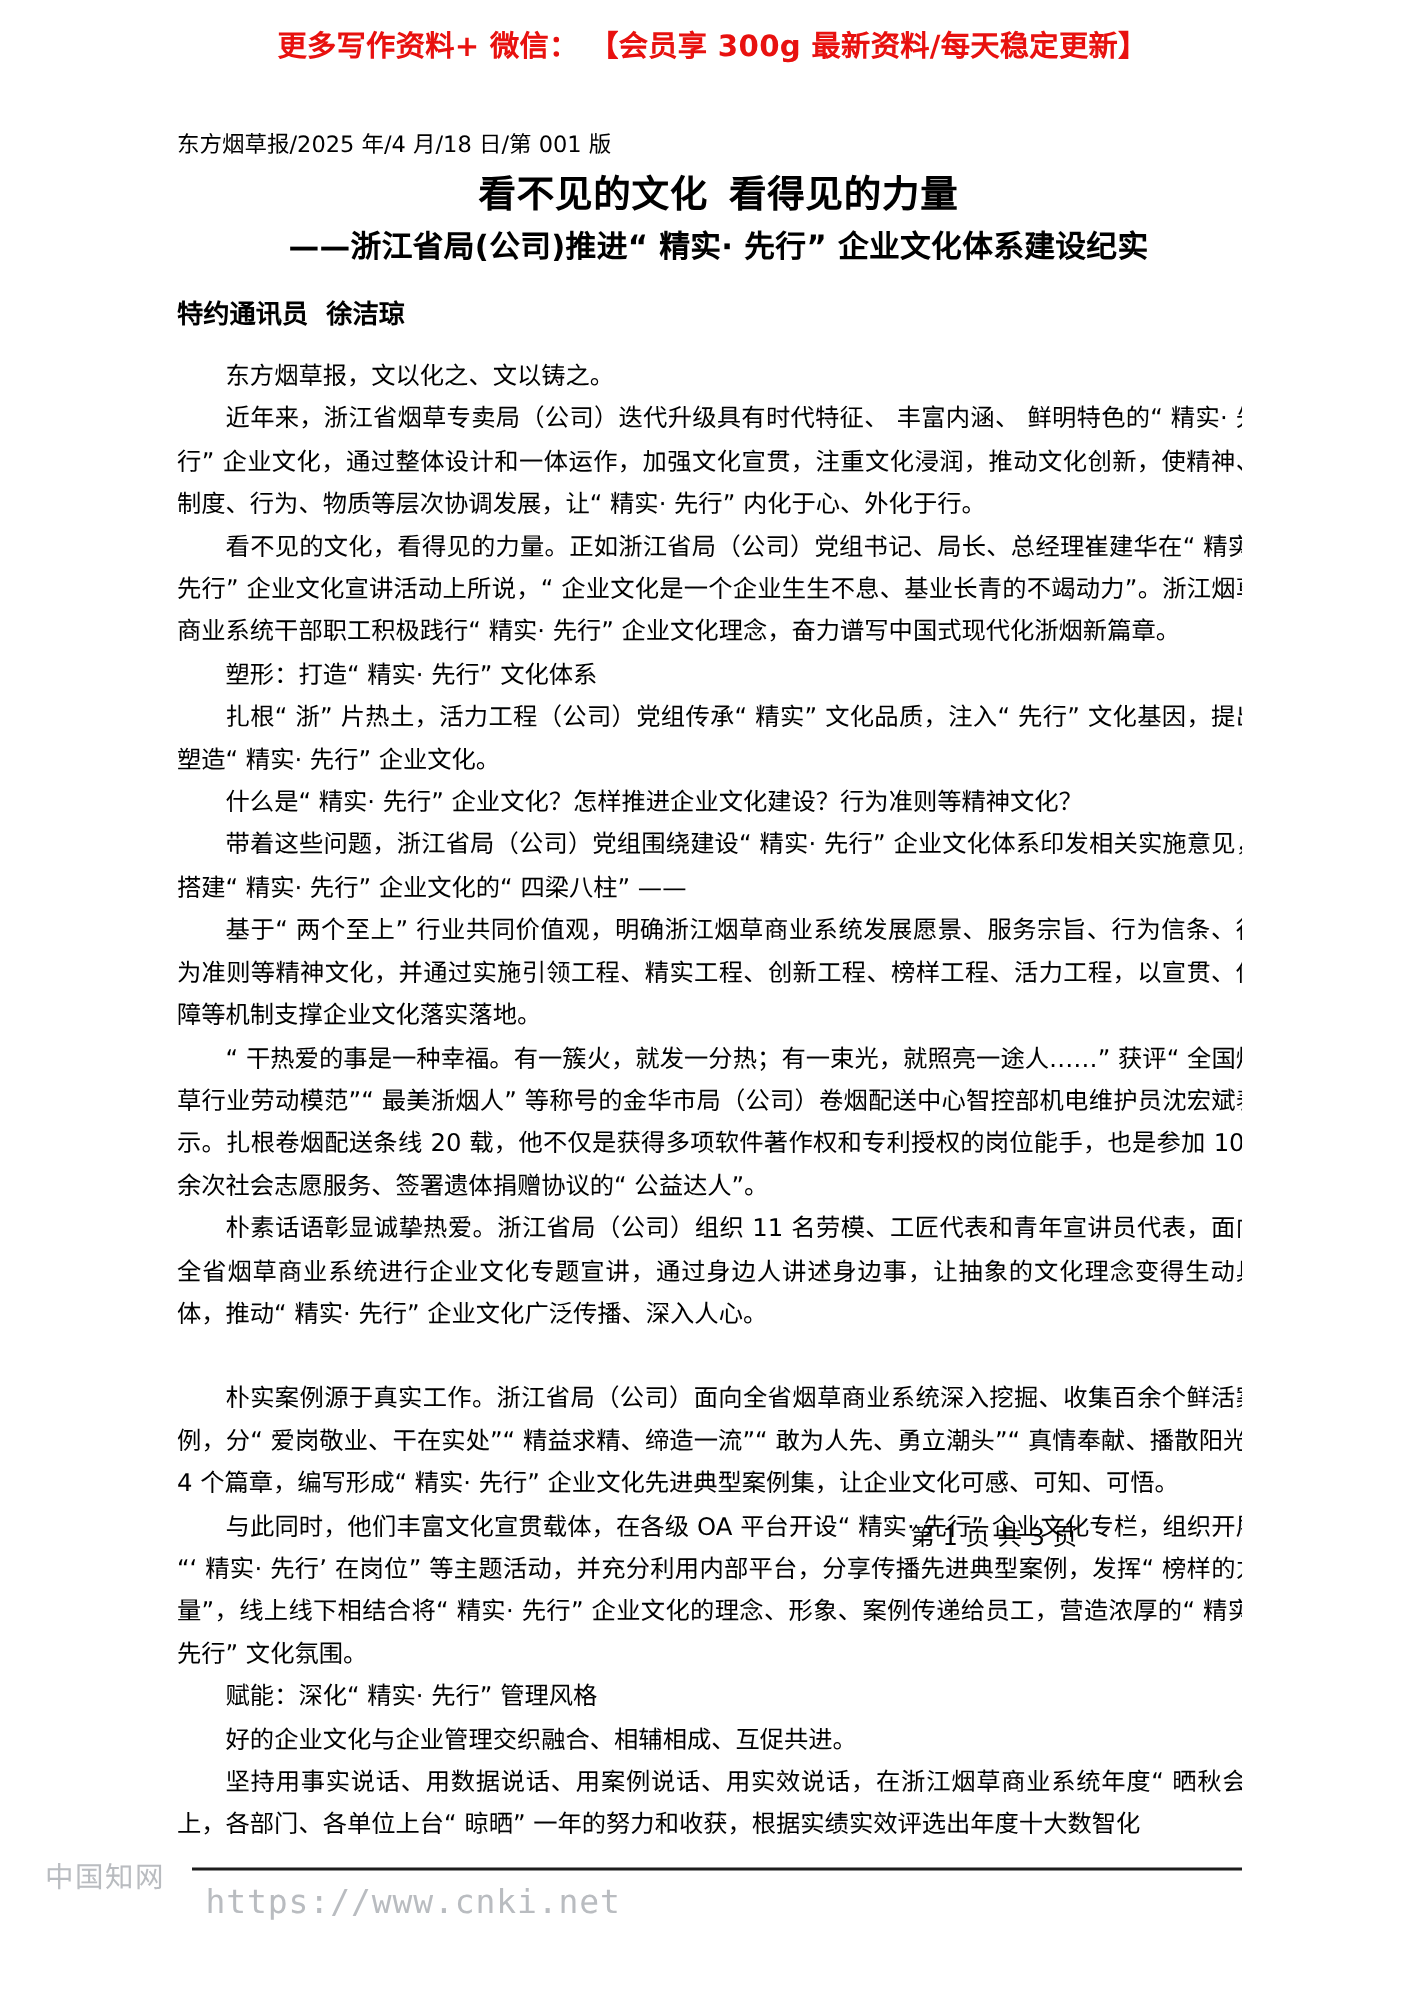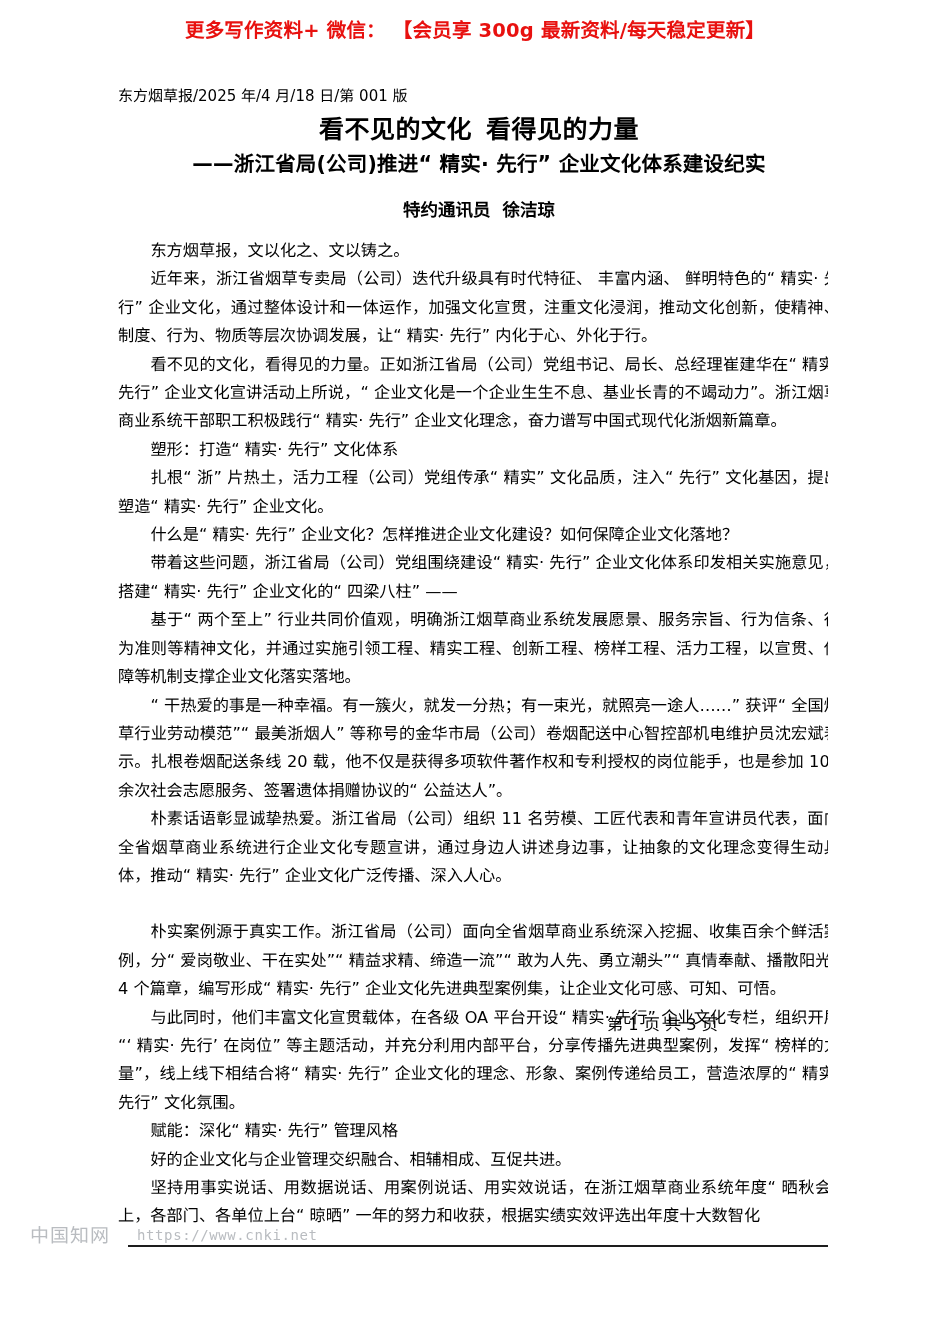--- a/index.html
+++ b/index.html
@@ -68,21 +68,20 @@
     text-align: center;
     font-size: 20.5px;
     font-weight: bold;
     line-height: 30px;
     letter-spacing: 0.2px;
     margin-top: 2px;
     white-space: nowrap;
   }
 
   .byline {
-    text-align: center;
     font-size: 17.5px;
     font-weight: bold;
     line-height: 26px;
     margin-top: 18px;
     margin-bottom: 14px;
   }
   .byline .b-gap { display: inline-block; width: 12px; }
 
   
   .body-text {
@@ -134,25 +133,26 @@
     font-size: 19px;
     line-height: 26px;
     color: #b9bcc0;
     letter-spacing: 1px;
     white-space: nowrap;
     font-family: "DejaVu Sans", "Liberation Sans", sans-serif;
   }
   .watermark-url {
     margin-left: 27px;
     font-family: "DejaVu Sans Mono", "Liberation Mono", monospace;
-    font-size: 14px;
+    font-size: 22px;
     line-height: 26px;
     color: #b9bcc0;
     letter-spacing: 0.6px;
     white-space: nowrap;
+    margin-top: 34px;
   }
 </style>
 </head>
 <body>
 
 <div class="page">
 
   <div class="promo-banner" style="color: rgb(232, 17, 15);">
     <span class="promo-seg">更多写作资料+ 微信：</span><span class="promo-gap"></span><span class="promo-seg">【会员享 300g 最新资料/每天稳定更新】</span>
   </div>
@@ -170,21 +170,21 @@
     <div class="byline">
       <span>特约通讯员</span><span class="b-gap"></span><span>徐洁琼</span>
     </div>
 
     <div class="body-text" id="article-body">
         <p>东方烟草报，文以化之、文以铸之。</p>
         <p>近年来，浙江省烟草专卖局（公司）迭代升级具有时代特征、 丰富内涵、 鲜明特色的“ 精实· 先行” 企业文化，通过整体设计和一体运作，加强文化宣贯，注重文化浸润，推动文化创新，使精神、制度、行为、物质等层次协调发展，让“ 精实· 先行” 内化于心、外化于行。</p>
         <p>看不见的文化，看得见的力量。正如浙江省局（公司）党组书记、局长、总经理崔建华在“ 精实· 先行” 企业文化宣讲活动上所说，“ 企业文化是一个企业生生不息、基业长青的不竭动力”。浙江烟草商业系统干部职工积极践行“ 精实· 先行” 企业文化理念，奋力谱写中国式现代化浙烟新篇章。</p>
         <p>塑形：打造“ 精实· 先行” 文化体系</p>
         <p>扎根“ 浙” 片热土，活力工程（公司）党组传承“ 精实” 文化品质，注入“ 先行” 文化基因，提出塑造“ 精实· 先行” 企业文化。</p>
-        <p>什么是“ 精实· 先行” 企业文化？怎样推进企业文化建设？如何保障企业文化落地？</p>
+        <p>什么是“ 精实· 先行” 企业文化？怎样推进企业文化建设？行为准则等精神文化？</p>
         <p>带着这些问题，浙江省局（公司）党组围绕建设“ 精实· 先行” 企业文化体系印发相关实施意见，搭建“ 精实· 先行” 企业文化的“ 四梁八柱” ——</p>
         <p>基于“ 两个至上” 行业共同价值观，明确浙江烟草商业系统发展愿景、服务宗旨、行为信条、行为准则等精神文化，并通过实施引领工程、精实工程、创新工程、榜样工程、活力工程，以宣贯、保障等机制支撑企业文化落实落地。</p>
         <p>“ 干热爱的事是一种幸福。有一簇火，就发一分热；有一束光，就照亮一途人……” 获评“ 全国烟草行业劳动模范”“ 最美浙烟人” 等称号的金华市局（公司）卷烟配送中心智控部机电维护员沈宏斌表示。扎根卷烟配送条线 20 载，他不仅是获得多项软件著作权和专利授权的岗位能手，也是参加 100 余次社会志愿服务、签署遗体捐赠协议的“ 公益达人”。</p>
         <p>朴素话语彰显诚挚热爱。浙江省局（公司）组织 11 名劳模、工匠代表和青年宣讲员代表，面向全省烟草商业系统进行企业文化专题宣讲，通过身边人讲述身边事，让抽象的文化理念变得生动具体，推动“ 精实· 先行” 企业文化广泛传播、深入人心。</p>
         <p class="spaced-before">朴实案例源于真实工作。浙江省局（公司）面向全省烟草商业系统深入挖掘、收集百余个鲜活案例，分“ 爱岗敬业、干在实处”“ 精益求精、缔造一流”“ 敢为人先、勇立潮头”“ 真情奉献、播散阳光” 4 个篇章，编写形成“ 精实· 先行” 企业文化先进典型案例集，让企业文化可感、可知、可悟。</p>
         <p>与此同时，他们丰富文化宣贯载体，在各级 OA 平台开设“ 精实· 先行” 企业文化专栏，组织开展“‘ 精实· 先行’ 在岗位” 等主题活动，并充分利用内部平台，分享传播先进典型案例，发挥“ 榜样的力量”，线上线下相结合将“ 精实· 先行” 企业文化的理念、形象、案例传递给员工，营造浓厚的“ 精实· 先行” 文化氛围。</p>
         <p>赋能：深化“ 精实· 先行” 管理风格</p>
         <p>好的企业文化与企业管理交织融合、相辅相成、互促共进。</p>
         <p>坚持用事实说话、用数据说话、用案例说话、用实效说话，在浙江烟草商业系统年度“ 晒秋会” 上，各部门、各单位上台“ 晾晒” 一年的努力和收获，根据实绩实效评选出年度十大数智化</p>
       </div>

